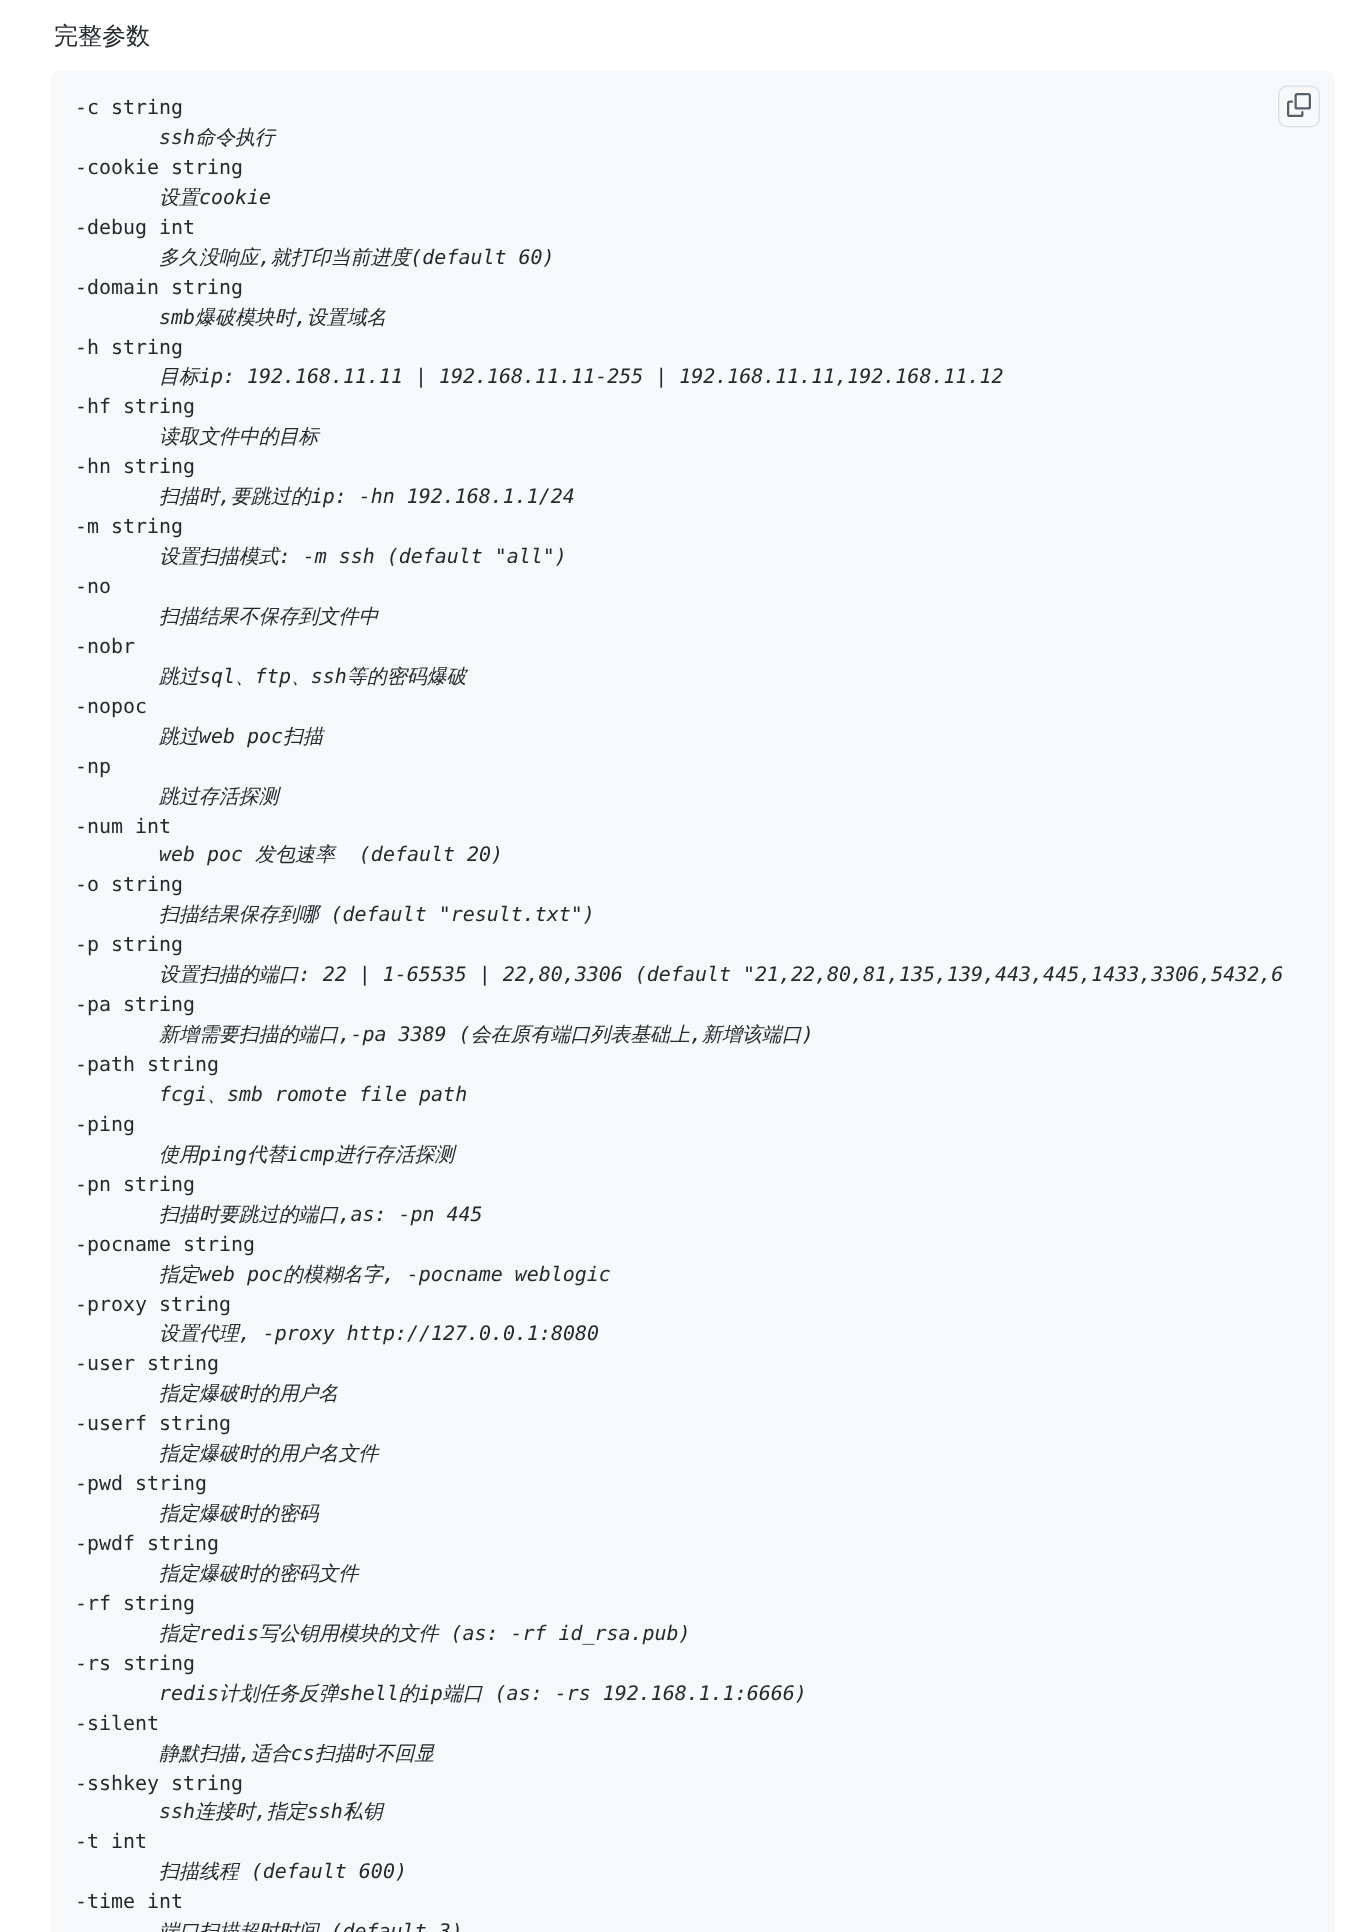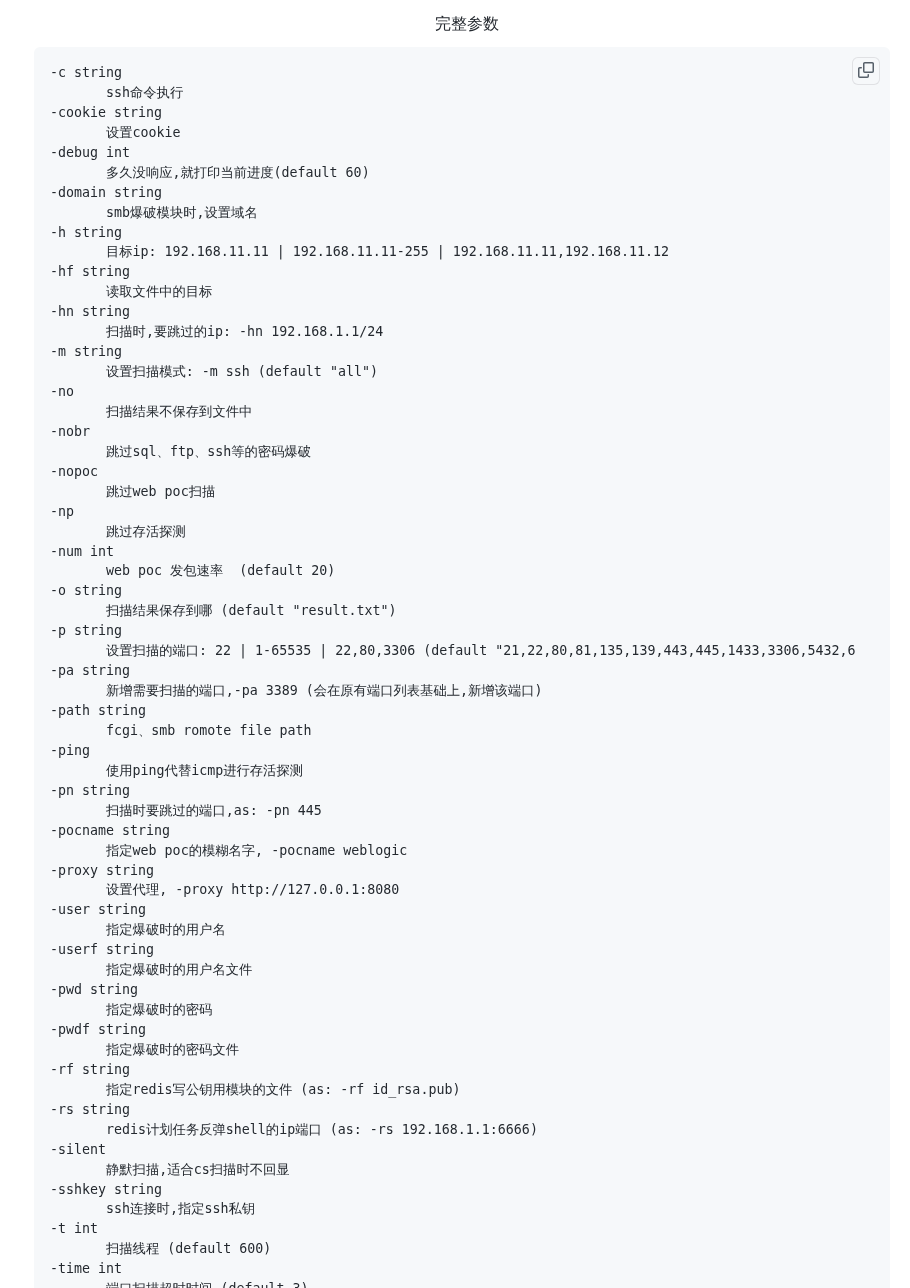--- a/index.html
+++ b/index.html
@@ -8,21 +8,20 @@
     background: #ffffff;
     color: #24292f;
     font-size: 14px;
     padding: 8px 0 0 18px;
   }
   .heading {
     font-size: 16px;
     font-weight: 400;
     color: #24292f;
     margin: 6px 12px 12px 18px;
-    text-align: center;
   }
   .codeblock-wrap {
     margin: 8px 0 0 16px;
     position: relative;
     background: #f6f8fa;
     border-radius: 6px;
     padding: 16px 16px 8px 16px;
     max-width: 856px;
   }
   .copy-btn {
@@ -43,21 +42,21 @@
   .copy-btn svg { width: 16px; height: 16px; }
   .code {
     font-family: ui-monospace, SFMono-Regular, "SF Mono", Menlo, Consolas, monospace;
     font-size: 13.3px;
     line-height: 1.5;
     color: #24292f;
     white-space: pre;
     overflow-x: auto;
   }
   .flag { display: block; }
-  .desc { display: block; margin-left: 56px; }
+  .desc { display: block; margin-left: 56px; font-style: italic; }
 </style>
 </head>
 <body>
 
 <h3 class="heading">完整参数</h3>
 
 <div class="codeblock-wrap">
   <button class="copy-btn">
     <span>
       <svg viewBox="0 0 16 16" fill="currentColor">

